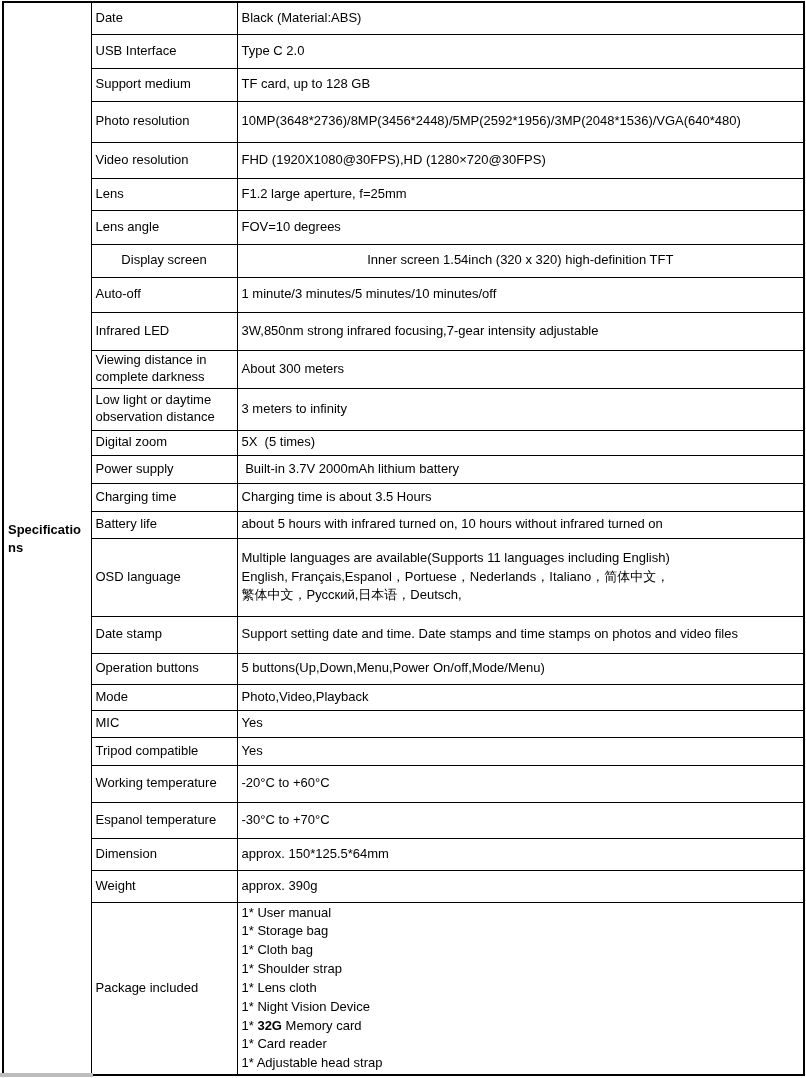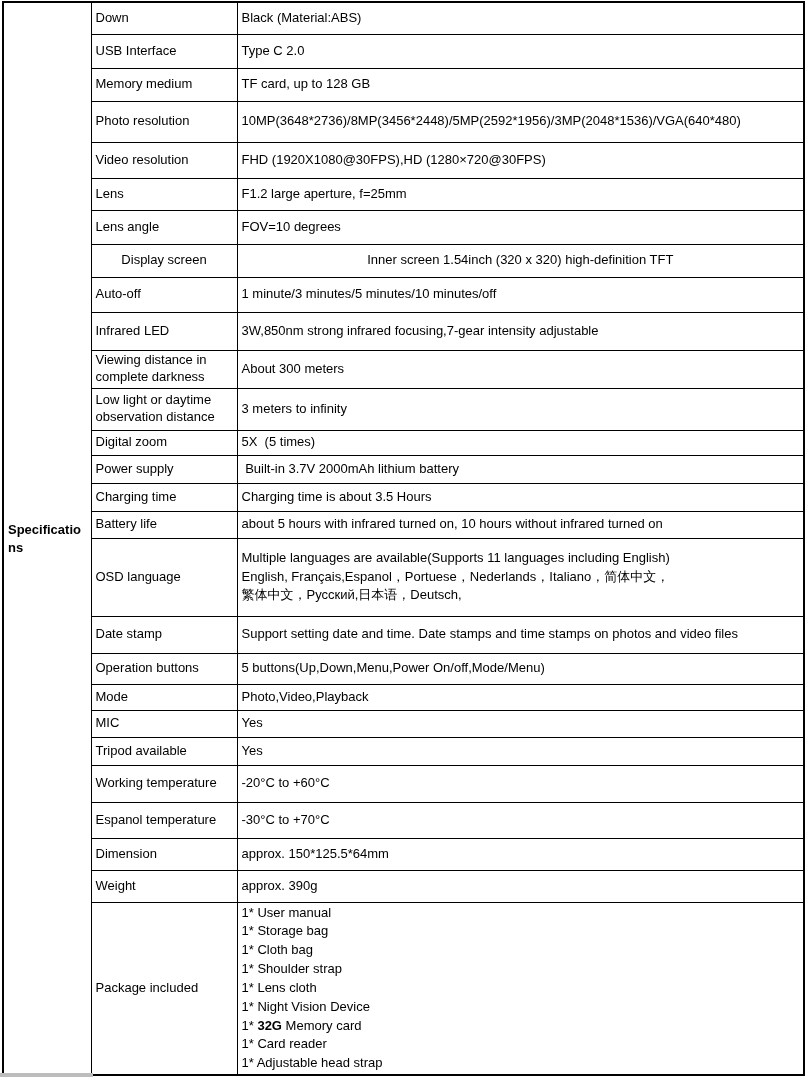--- a/index.html
+++ b/index.html
@@ -65,29 +65,29 @@
 <div class="page">
   <table class="spec-table">
     <colgroup>
       <col style="width:88px">
       <col style="width:146px">
       <col style="width:567px">
     </colgroup>
     <tbody>
         <tr style="height: 32px;">
           <td class="section-cell" rowspan="27">Specifications</td>
-          <td class="label-cell">Down</td>
+          <td class="label-cell">Date</td>
           <td class="value-cell">Black (Material:ABS)</td>
         </tr>
         <tr style="height: 34px;">
           <td class="label-cell">USB Interface</td>
           <td class="value-cell">Type C 2.0</td>
         </tr>
         <tr style="height: 33px;">
-          <td class="label-cell">Memory medium</td>
+          <td class="label-cell">Support medium</td>
           <td class="value-cell">TF card, up to 128 GB</td>
         </tr>
         <tr style="height: 41px;">
           <td class="label-cell">Photo resolution</td>
           <td class="value-cell">10MP(3648*2736)/8MP(3456*2448)/5MP(2592*1956)/3MP(2048*1536)/VGA(640*480)</td>
         </tr>
         <tr style="height: 36px;">
           <td class="label-cell">Video resolution</td>
           <td class="value-cell">FHD (1920X1080@30FPS),HD (1280×720@30FPS)</td>
         </tr>
@@ -151,21 +151,21 @@
         </tr>
         <tr style="height: 26px;">
           <td class="label-cell">Mode</td>
           <td class="value-cell">Photo,Video,Playback</td>
         </tr>
         <tr style="height: 27px;">
           <td class="label-cell">MIC</td>
           <td class="value-cell">Yes</td>
         </tr>
         <tr style="height: 28px;">
-          <td class="label-cell">Tripod available</td>
+          <td class="label-cell">Tripod compatible</td>
           <td class="value-cell">Yes</td>
         </tr>
         <tr style="height: 37px; margin-top: 30px;">
           <td class="label-cell">Working temperature</td>
           <td class="value-cell">-20°C to +60°C</td>
         </tr>
         <tr style="height: 36px;">
           <td class="label-cell">Espanol temperature</td>
           <td class="value-cell">-30°C to +70°C</td>
         </tr>

